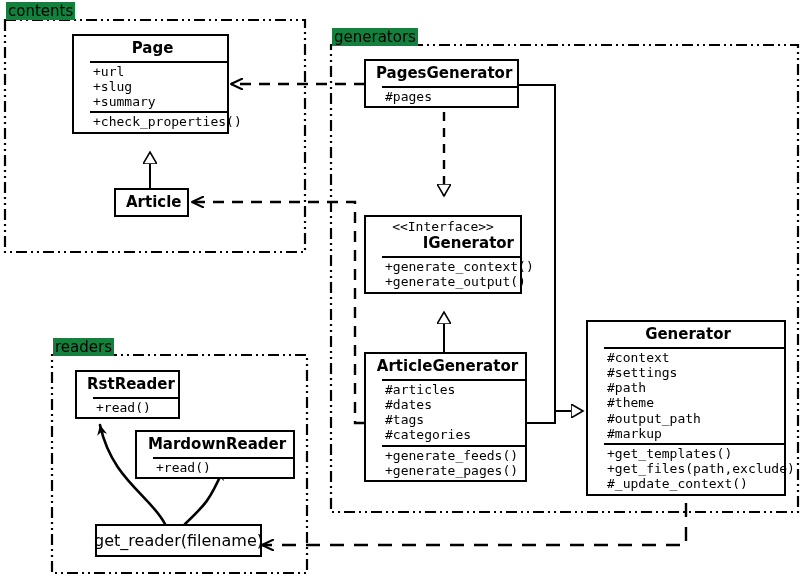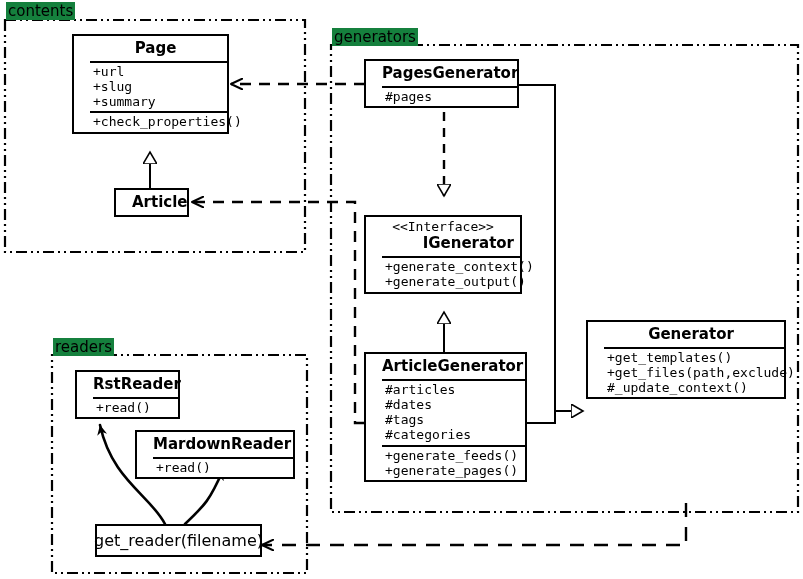--- a/index.html
+++ b/index.html
@@ -28,21 +28,21 @@
     position: absolute;
     background: #ffffff;
     border: 2px solid #000000;
     box-sizing: border-box;
     z-index: 5;
   }
   .uml-name {
     text-align: center;
     font-weight: bold;
     font-size: 15px;
-    padding: 4px 6px 4px 16px;
+    padding: 4px 6px 4px 10px;
     line-height: 1.12;
     color: #000;
     white-space: nowrap;
   }
   .uml-stereotype {
     text-align: center;
     font-weight: normal;
     font-size: 13px;
     font-family: "DejaVu Sans Mono", monospace;
     line-height: 1.1;
@@ -182,20 +182,28 @@
     </div>
     <div class="uml-compartment uml-sep">
       <div class="uml-item">+generate_feeds()</div>
       <div class="uml-item">+generate_pages()</div>
     </div>
   </div>
 
   <div class="uml-box" style="left:586px; top:320px; width:200px;">
     <div class="uml-name">Generator</div>
     <div class="uml-compartment uml-sep">
+      <div class="uml-item">#context</div>
+      <div class="uml-item">#settings</div>
+      <div class="uml-item">#path</div>
+      <div class="uml-item">#theme</div>
+      <div class="uml-item">#output_path</div>
+      <div class="uml-item">#markup</div>
+    </div>
+    <div class="uml-compartment uml-sep">
       <div class="uml-item">+get_templates()</div>
       <div class="uml-item">+get_files(path,exclude)</div>
       <div class="uml-item">#_update_context()</div>
     </div>
   </div>
 
   <div class="uml-box" style="left:75px; top:370px; width:105px;">
     <div class="uml-name">RstReader</div>
     <div class="uml-compartment uml-sep">
       <div class="uml-item">+read()</div>

